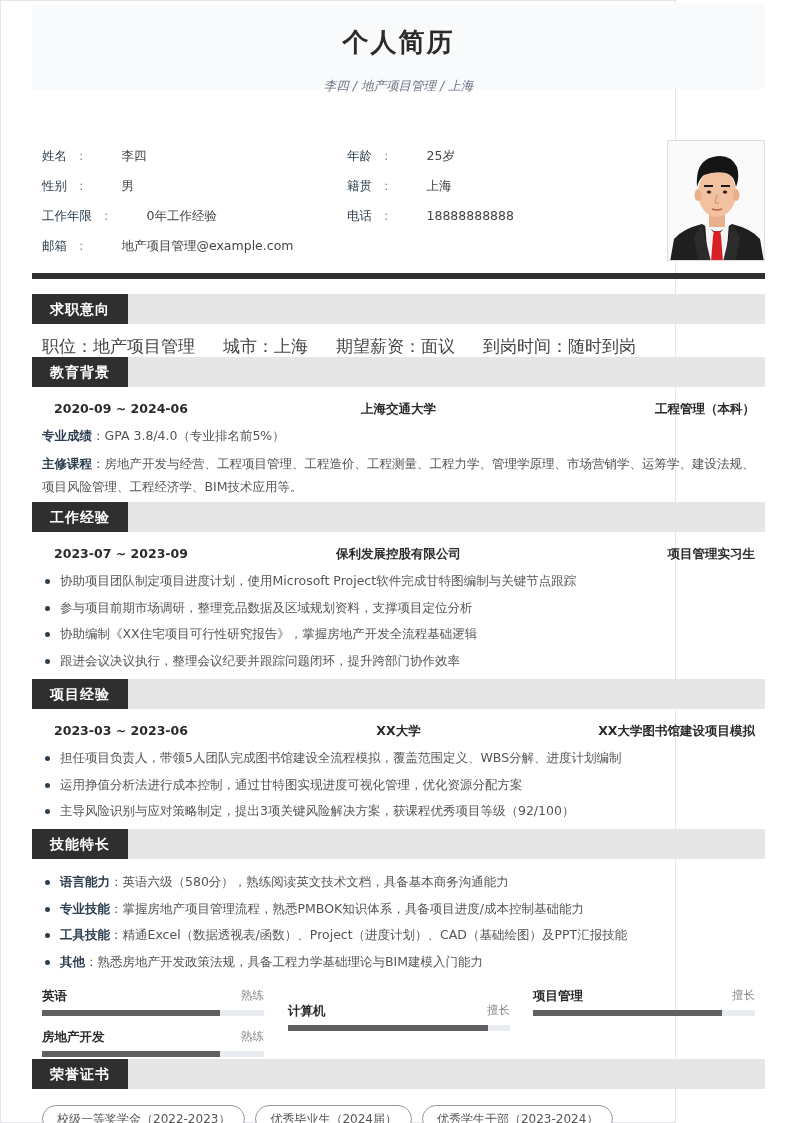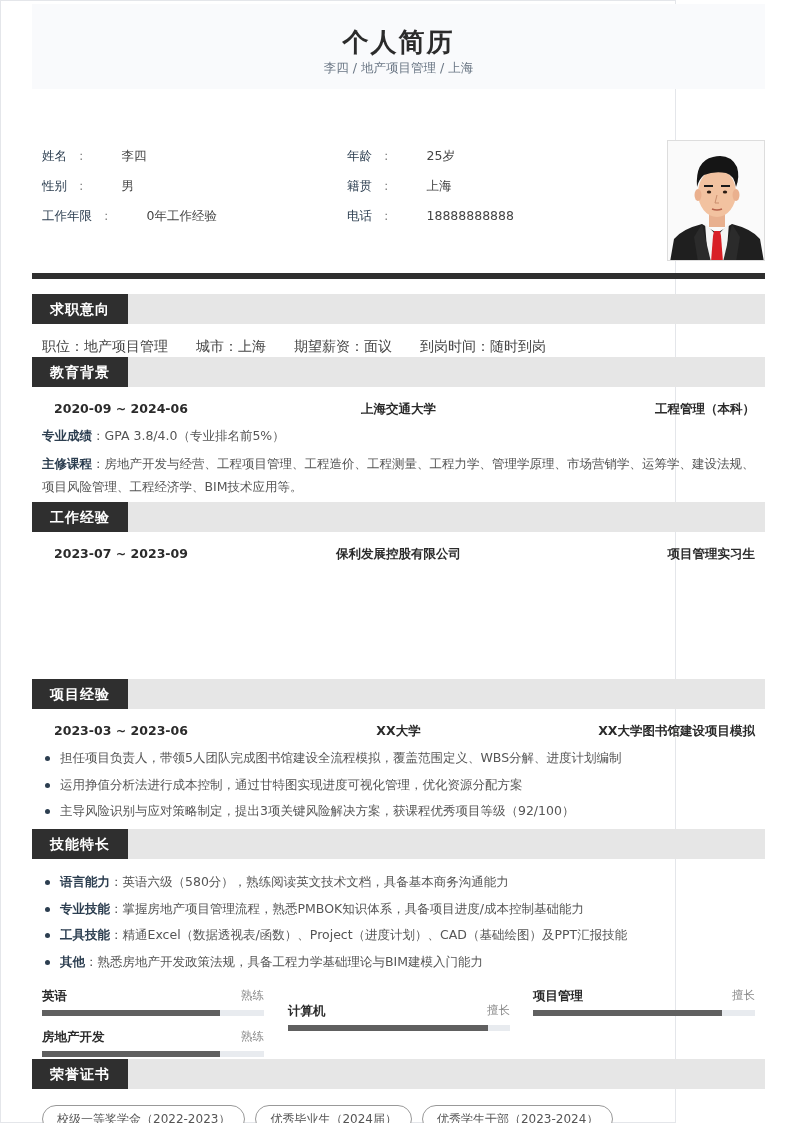--- a/index.html
+++ b/index.html
@@ -1,34 +1,34 @@
 <!DOCTYPE html>
 <html><head>
 <meta charset="utf-8">
 <style>
   * { box-sizing: border-box; margin: 0; padding: 0; }
   html, body { width: 794px; height: 1123px; overflow: hidden; background: #ffffff; }
   body { font-family: "DejaVu Sans", "Liberation Sans", sans-serif; color: #333; position: relative; }
   .page { position: absolute; left: 0; top: 0; width: 676px; height: 1123px; border: 1px solid #e4e6ea; background: #fff; }
   .header { position: absolute; left: 31px; top: 3px; width: 733px; height: 85px; background: #f9fafc; text-align: center; }
   .header .title { font-size: 26px; font-weight: bold; color: #2b2b2b; margin-top: 22px; letter-spacing: 2px; line-height: 32px; }
-  .header .subtitle { font-size: 12.5px; color: #6b7785; margin-top: 2px; line-height: 16px; }
+  .header .subtitle { font-size: 12.5px; color: #6b7785; margin-top: 20px; line-height: 16px; font-style: italic; }
 
   .sec { position: absolute; left: 31px; width: 733px; height: 30px; background: #e6e6e6; }
   .sec .tag { position: absolute; left: 0; top: 0; width: 96px; height: 30px; background: #2f2f2f; color: #fff; font-size: 14px; font-weight: bold; line-height: 30px; text-align: center; letter-spacing: 1px; }
 
   .info { position: absolute; font-size: 12.5px; line-height: 18px; }
   .info .lbl { color: #2c3e50; font-weight: normal; }
   .info .colon { color: #888; margin: 0 10px 0 8px; }
   .info .val { color: #444; margin-left: 24px; }
 
   .photo { position: absolute; left: 666px; top: 139px; width: 98px; height: 121px; border: 1px solid #ddd; background: #fafafa; overflow: hidden; }
   .thickbar { position: absolute; left: 31px; top: 272px; width: 733px; height: 6px; background: #2f2f2f; }
 
-  .intent { position: absolute; left: 41px; top: 337px; font-size: 14px; color: #444; line-height: 16px; white-space: nowrap; }
+  .intent { position: absolute; left: 41px; top: 337px; font-size: 17px; color: #444; line-height: 16px; white-space: nowrap; }
   .intent span { margin-right: 28px; }
 
   .row3 { position: absolute; left: 41px; width: 713px; height: 18px; font-size: 12.5px; font-weight: bold; color: #2b2b2b; }
   .row3 .l { position: absolute; left: 12px; top: 0; }
   .row3 .c { position: absolute; left: 0; width: 713px; text-align: center; top: 0; }
   .row3 .r { position: absolute; right: 0; top: 0; }
 
   .para { position: absolute; left: 41px; width: 713px; font-size: 12.5px; color: #555; line-height: 23px; }
   .para b { color: #2c3e50; }
 
@@ -59,20 +59,23 @@
 
   <div class="info" style="left:41px; top:146px;">
     <span class="lbl">姓名</span><span class="colon">：</span><span class="val">李四</span>
   </div>
   <div class="info" style="left:41px; top:176px;">
     <span class="lbl">性别</span><span class="colon">：</span><span class="val">男</span>
   </div>
   <div class="info" style="left:41px; top:206px;">
     <span class="lbl">工作年限</span><span class="colon">：</span><span class="val">0年工作经验</span>
   </div>
+  <div class="info" style="left:41px; top:236px;">
+    <span class="lbl">邮箱</span><span class="colon">：</span><span class="val">地产项目管理@example.com</span>
+  </div>
   <div class="info" style="left:346px; top:146px;">
     <span class="lbl">年龄</span><span class="colon">：</span><span class="val">25岁</span>
   </div>
   <div class="info" style="left:346px; top:176px;">
     <span class="lbl">籍贯</span><span class="colon">：</span><span class="val">上海</span>
   </div>
   <div class="info" style="left:346px; top:206px;">
     <span class="lbl">电话</span><span class="colon">：</span><span class="val">18888888888</span>
   </div>
 
@@ -135,20 +138,26 @@
   </div>
 
   <div class="sec" style="top:501px">
     <div class="tag">工作经验</div>
   </div>
   <div class="row3" style="top:545px">
     <span class="l">2023-07 ~ 2023-09</span>
     <span class="c">保利发展控股有限公司</span>
     <span class="r">项目管理实习生</span>
   </div>
+  <ul class="bullets" style="top:571px">
+    <li>协助项目团队制定项目进度计划，使用Microsoft Project软件完成甘特图编制与关键节点跟踪</li>
+    <li>参与项目前期市场调研，整理竞品数据及区域规划资料，支撑项目定位分析</li>
+    <li>协助编制《XX住宅项目可行性研究报告》，掌握房地产开发全流程基础逻辑</li>
+    <li>跟进会议决议执行，整理会议纪要并跟踪问题闭环，提升跨部门协作效率</li>
+  </ul>
 
   <div class="sec" style="top:678px">
     <div class="tag">项目经验</div>
   </div>
   <div class="row3" style="top:722px">
     <span class="l">2023-03 ~ 2023-06</span>
     <span class="c">XX大学</span>
     <span class="r">XX大学图书馆建设项目模拟</span>
   </div>
   <ul class="bullets" style="top:748px">

